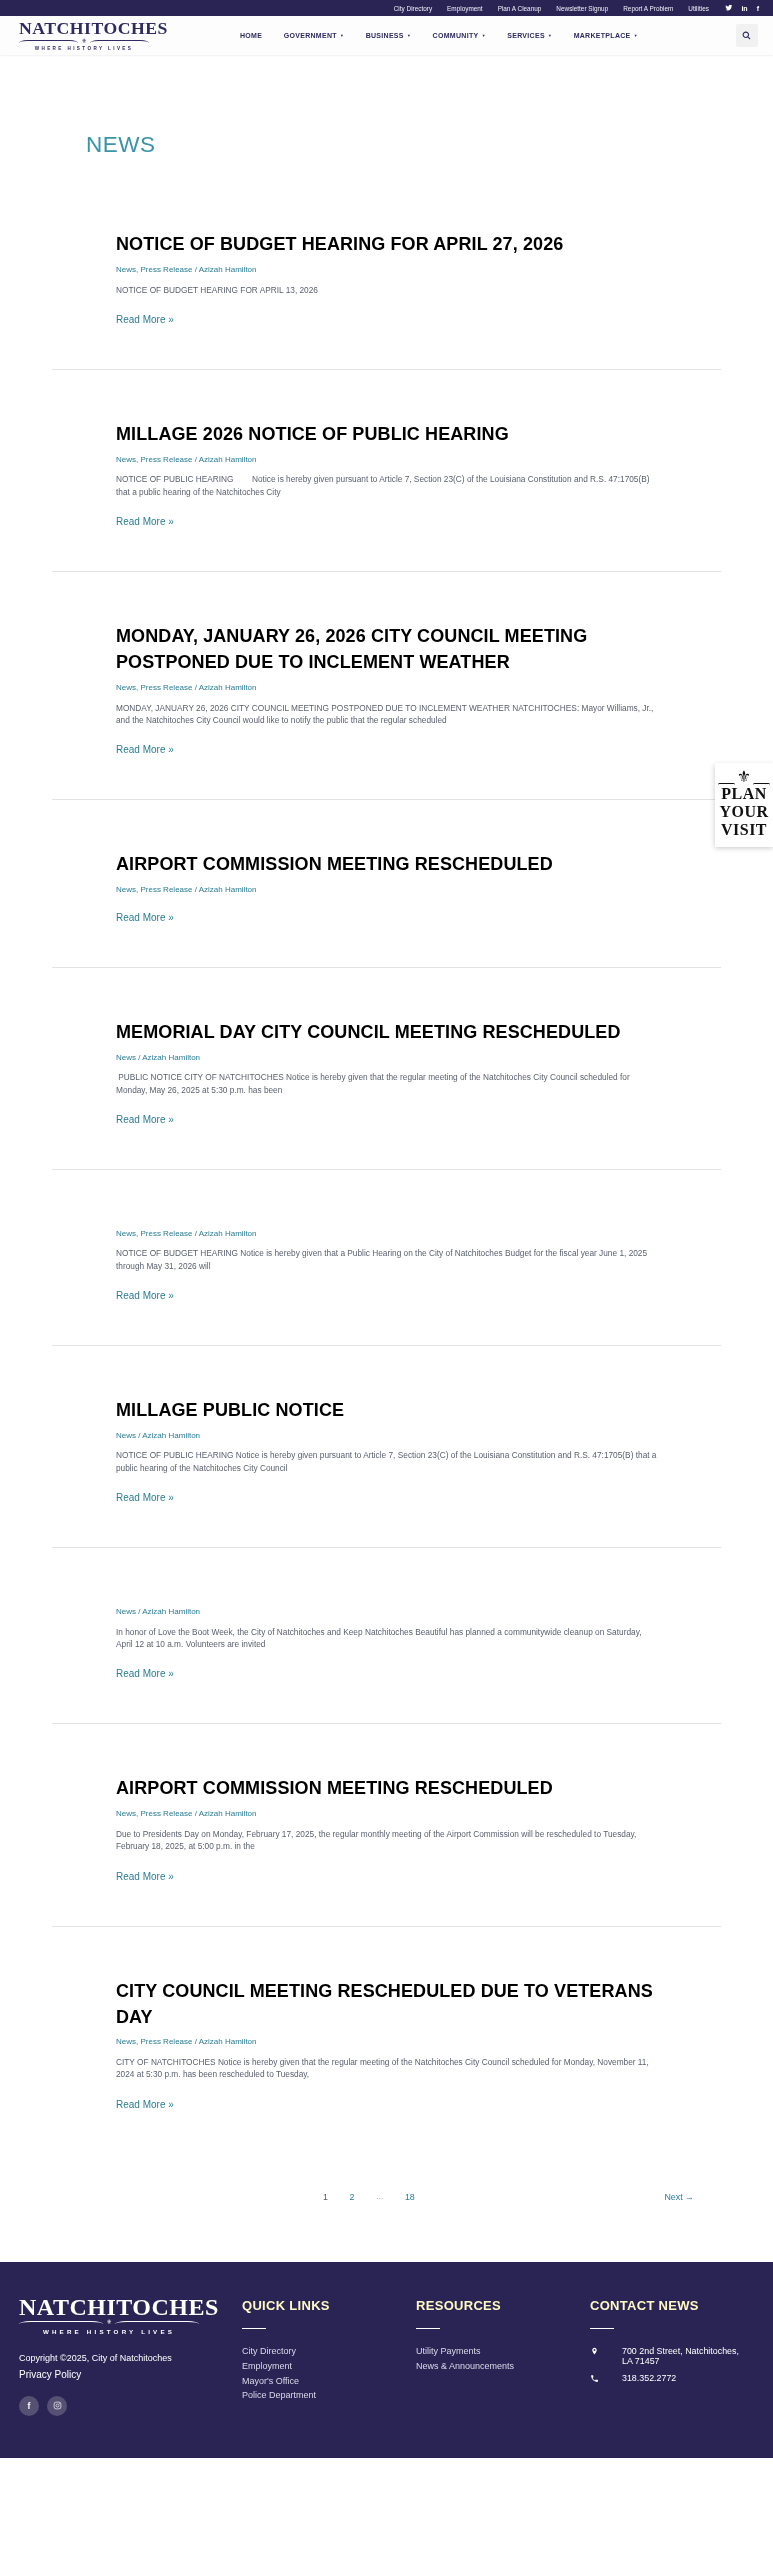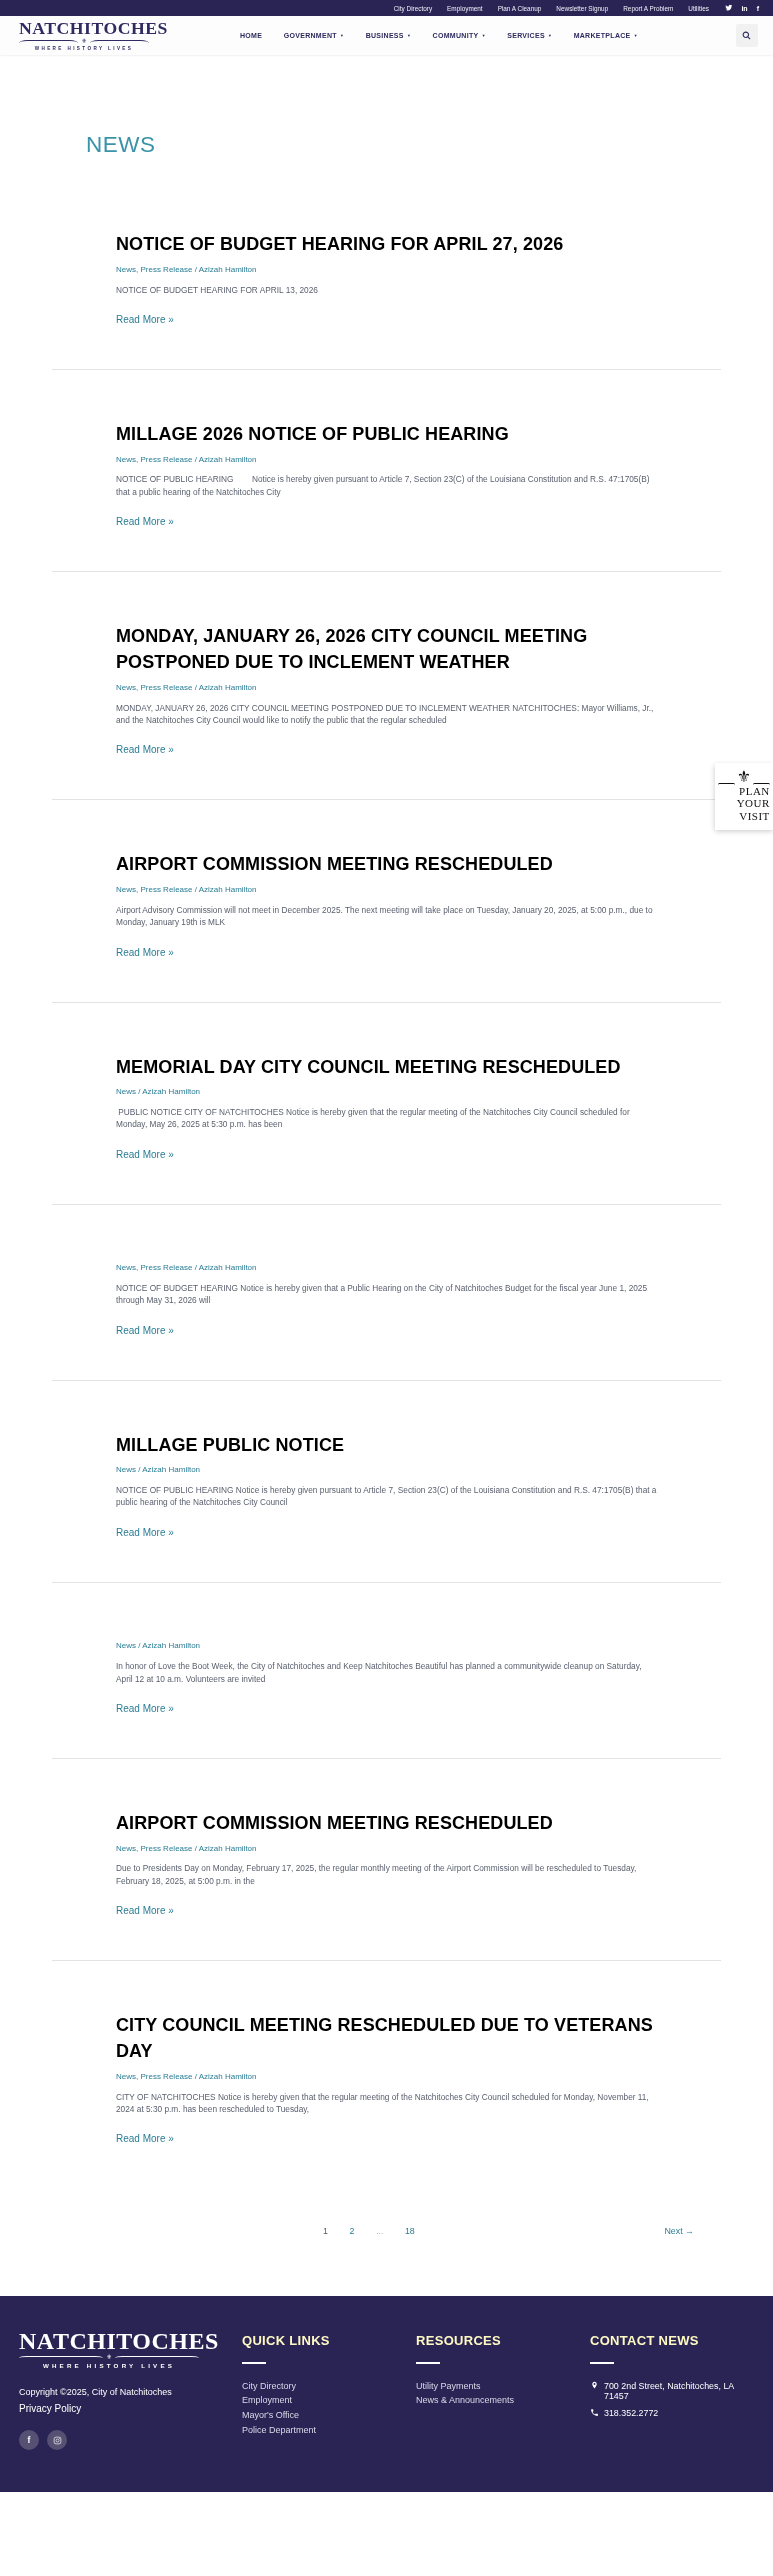--- a/index.html
+++ b/index.html
@@ -77,22 +77,22 @@
   
   .plan-visit {
     position:absolute; top:763px; right:0; width:58px;
     background:#ffffff; box-shadow:0 1.6px 5.4px rgba(0,0,0,.22);
     text-align:center; padding:6.4px 3.2px 8.6px; color:#111; z-index:20;
   }
   .plan-visit .pv-mid { display:flex; align-items:flex-end; gap:2.1px; }
   .plan-visit .pv-arc { flex:1; height:2.7px; border-top:0.8px solid #111; border-radius:50% 50% 0 0 / 400% 400% 0 0; }
   .plan-visit .pv-fleur { font-size:16px; line-height:1; }
   .plan-visit .pv-line {
-    font-family:"Liberation Serif", serif; font-weight:400; font-size:11px;
-    line-height:1.1; letter-spacing:0.5px;text-align:right;
+    font-family:"Liberation Serif", serif; font-weight:700; font-size:16px;
+    line-height:1.1; letter-spacing:0.5px;
   }
 
   
   footer {
     margin-top:60px; background:#2a2454; color:#ffffff;
     padding:33px 21.5px 42px 19px;
     display:grid; grid-template-columns:223px 174px 174px auto;
   }
   .f-logo { color:#ffffff; width:180px; }
   .f-logo .word {
@@ -108,21 +108,21 @@
     width:20px; height:20px; border-radius:50%; background:#565073;
     display:flex; align-items:center; justify-content:center;
     color:#ffffff; font-weight:800; font-size:8.6px;
   }
   .f-circle svg { width:9px; height:9px; stroke:#ffffff; fill:none; stroke-width:1.8; }
   .f-col h3 { margin:3.2px 0 0; font-size:13px; font-weight:700; letter-spacing:0.3px; color:#fef9c3; }
   .f-rule { width:23.6px; height:1.6px; background:#ffffff; margin:14.5px 0 17px; }
   .f-links { list-style:none; margin:0; padding:0; }
   .f-links li { margin:0 0 4.8px; }
   .f-links a { color:#dcd8ea; font-size:9px; }
-  .contact-row { display:flex; align-items:flex-start; gap:5px; margin-bottom:7px; font-size:8.9px; color:#ffffff; }
+  .contact-row { display:flex; align-items:flex-start; gap:23px; margin-bottom:7px; font-size:8.9px; color:#ffffff; }
   .contact-row svg { width:9px; height:9px; fill:#ffffff; flex:0 0 auto; margin-top:0.5px; }
 </style>
 </head>
 <body>
 
 <div class="topbar">
   <nav class="topbar-links">
 
       <a href="#">City Directory</a>
 
@@ -218,21 +218,20 @@
       <article>
         <h2><a href="#">MONDAY, JANUARY 26, 2026 CITY COUNCIL MEETING POSTPONED DUE TO INCLEMENT WEATHER</a></h2>
         <p class="meta"><a href="#">News, Press Release</a><span> / </span><a href="#">Azizah Hamilton</a></p>
         <p class="excerpt">MONDAY, JANUARY 26, 2026 CITY COUNCIL MEETING POSTPONED DUE TO INCLEMENT WEATHER NATCHITOCHES: Mayor Williams, Jr., and the Natchitoches City Council would like to notify the public that the regular scheduled</p>
         <a href="#" class="readmore">Read More »</a>
       </article>
 
       <article>
         <h2><a href="#">AIRPORT COMMISSION MEETING RESCHEDULED</a></h2>
         <p class="meta"><a href="#">News, Press Release</a><span> / </span><a href="#">Azizah Hamilton</a></p>
-        <p class="excerpt">Airport Advisory Commission will not meet in December 2025. The next meeting will take place on Tuesday, January 20, 2025, at 5:00 p.m., due to Monday, January 19th is MLK</p>
         <a href="#" class="readmore">Read More »</a>
       </article>
 
       <article>
         <h2><a href="#">MEMORIAL DAY CITY COUNCIL MEETING RESCHEDULED</a></h2>
         <p class="meta"><a href="#">News</a><span> / </span><a href="#">Azizah Hamilton</a></p>
         <p class="excerpt">&nbsp;PUBLIC NOTICE CITY OF NATCHITOCHES Notice is hereby given that the regular meeting of the Natchitoches City Council scheduled for Monday, May 26, 2025 at 5:30 p.m. has been</p>
         <a href="#" class="readmore">Read More »</a>
       </article>
 

